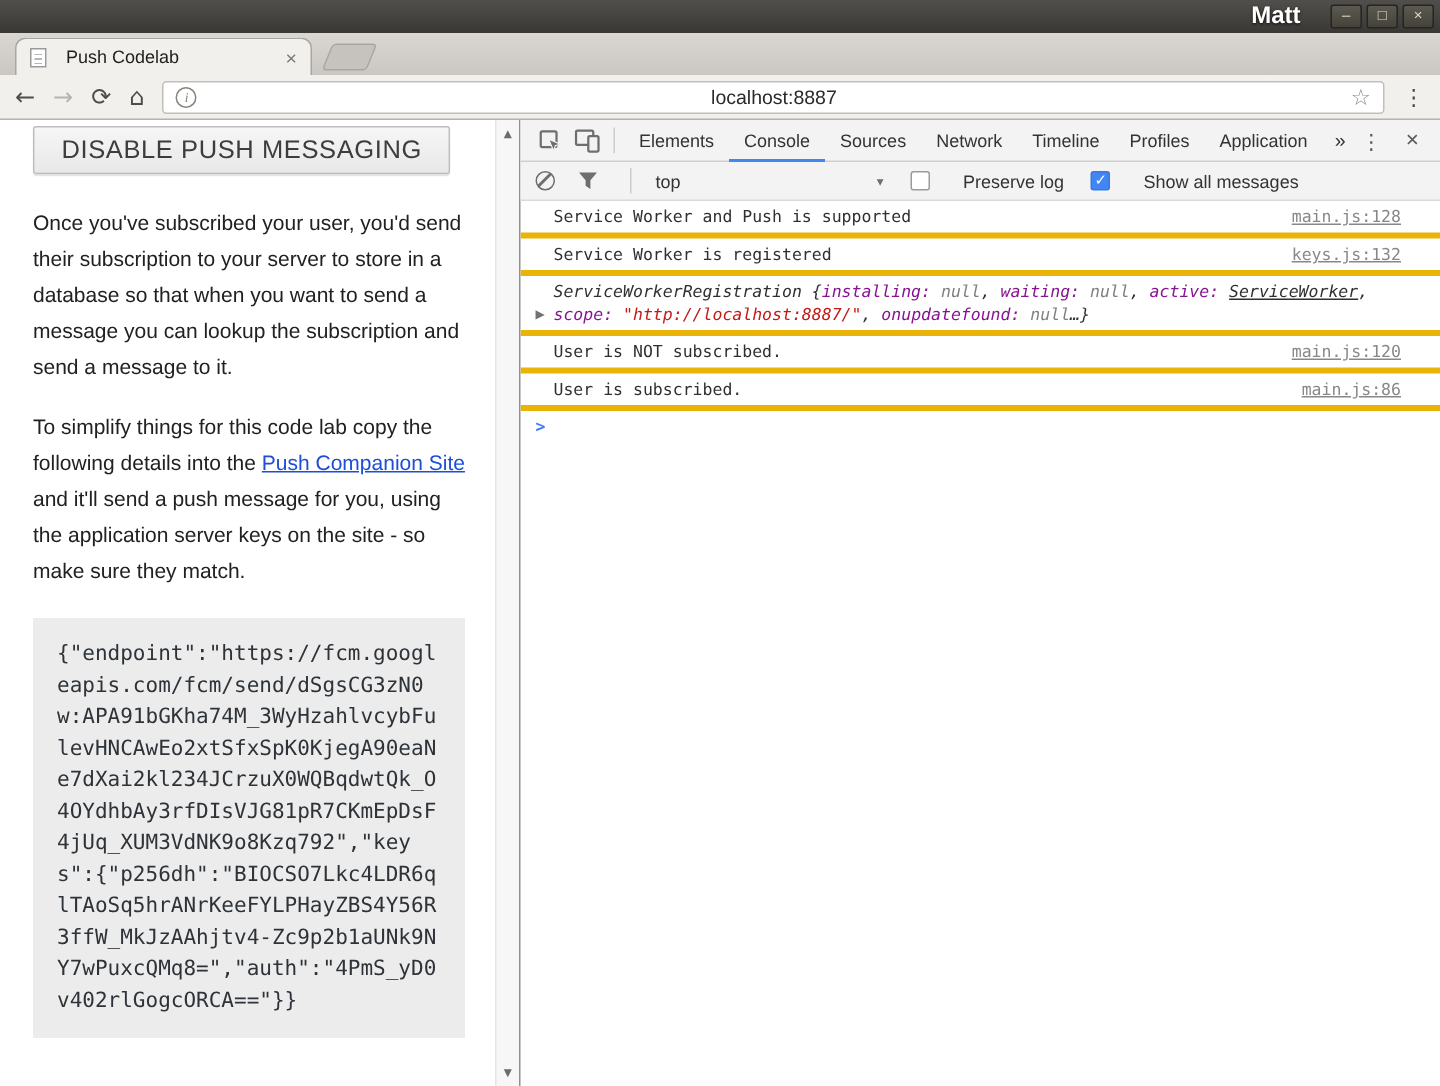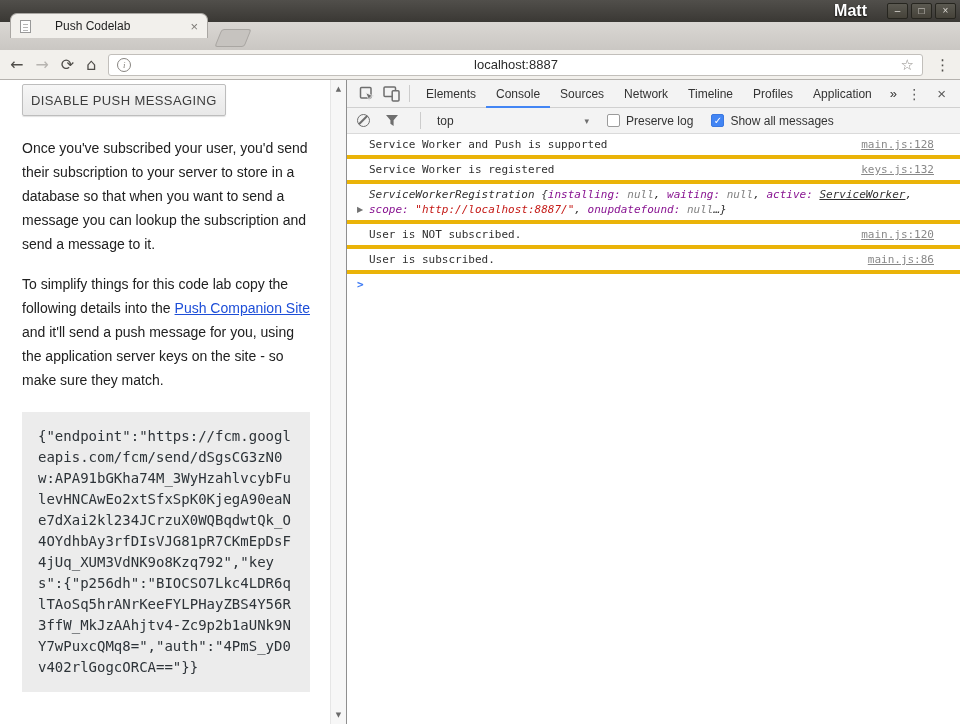--- a/index.html
+++ b/index.html
@@ -8,21 +8,21 @@
   .window { position:relative; width:960px; height:724px; background:#f2f0ec; overflow:hidden; }
 
   
   .titlebar { height:22px; background:linear-gradient(#514f4b,#3a3834); display:flex; align-items:center; }
   .tb-user { margin-left:auto; color:#fff; font-size:16px; font-weight:bold; text-shadow:0 1px 2px rgba(0,0,0,.85); }
   .winbtns { display:flex; gap:3px; margin:0 4px 0 20px; }
   .winbtn { width:21px; height:16px; background:linear-gradient(#5b5951,#454239); border:1px solid #26251f; border-radius:2px; color:#ddd9d3; font-size:10px; line-height:13px; text-align:center; cursor:default; }
 
   
   .tabstrip { height:28px; background:linear-gradient(#dad7d3,#cac7c3); position:relative; }
-  .tab { position:absolute; left:10px; bottom:12px; width:198px; height:25px; background:#f2f0ec; border:1px solid #a9a6a2; border-bottom:none; border-radius:7px 7px 0 0; display:flex; align-items:center; gap:24px; padding:0 9px; }
+  .tab { position:absolute; left:10px; bottom:0; width:198px; height:25px; background:#f2f0ec; border:1px solid #a9a6a2; border-bottom:none; border-radius:7px 7px 0 0; display:flex; align-items:center; gap:13px; padding:0 9px; }
   .favicon { width:11px; height:13px; background:#fff; border:1px solid #999; position:relative; flex:none; }
   .favicon::before { content:""; position:absolute; left:2px; right:2px; top:3px; height:7px;
       background:repeating-linear-gradient(#b5b5b5 0 1px, transparent 1px 3px); }
   .tab-title { font-size:12px; color:#1f1f1f; flex:1; white-space:nowrap; overflow:hidden; }
   .tab-close { color:#7e7b77; font-size:13px; line-height:13px; }
   .newtab { position:absolute; left:218px; bottom:3px; width:30px; height:18px; background:#c6c3bf; border:1px solid #a9a6a2; border-radius:3px; transform:skewX(-22deg); }
 
   
   .toolbar { height:30px; background:#f2f0ec; border-bottom:1px solid #b5b2ae; display:flex; align-items:center; padding:0 10px; gap:12px; }
   .navicon { font-family:"DejaVu Sans", sans-serif; font-size:16px; color:#4f4d49; line-height:1; }
@@ -33,23 +33,23 @@
   .url-text { font-size:13px; color:#2a2a2a; flex:1;text-align:center; }
   .star { font-family:"DejaVu Sans", sans-serif; color:#8f8c88; font-size:15px; }
   .menu-dots { color:#4f4d49; font-size:15px; letter-spacing:0; }
 
   
   .content { display:flex; height:644px; background:#fff; }
 
   
   .page { width:346px; position:relative; background:#fff; flex:none; }
   .page-inner { position:absolute; left:0; top:0; right:16px; bottom:0; padding:4px 20px 0 22px; overflow:hidden; }
-  .disable-btn { display:inline-block; height:32px; padding:0 8px; margin-bottom:20px;
+  .disable-btn { display:inline-block; height:32px; padding:0 18px; margin-bottom:20px;
       background:linear-gradient(#f6f6f6,#e8e8e8); border:1px solid #bdbdbd; border-radius:2px;
-      font-family:"Liberation Sans", sans-serif; font-size:13px; letter-spacing:.4px; color:#3d3d3d;
+      font-family:"Liberation Sans", sans-serif; font-size:17px; letter-spacing:.4px; color:#3d3d3d;
       box-shadow:0 1px 1px rgba(0,0,0,.12); }
   .para { font-size:14px; line-height:24px; color:#212121; margin-bottom:16px; }
   .pink-link { color:#1d4ed8; text-decoration:underline; cursor:pointer; }
   .codeblock { margin-top:20px; width:288px; background:#ececec; padding:14px 16px;
       font-family:"DejaVu Sans Mono", monospace; font-size:14px; line-height:21px; color:#2d3338;
       white-space:pre-wrap; word-break:break-all; }
   .page-scrollbar { position:absolute; right:0; top:0; width:16px; height:100%; background:#f7f7f7;
       border-left:1px solid #e6e6e6; display:flex; flex-direction:column; justify-content:space-between; align-items:center; }
   .scroll-arrow { font-family:"DejaVu Sans", sans-serif; font-size:7px; color:#6b6b6b; padding:5px 0; }
 
@@ -63,21 +63,21 @@
   .dt-more { font-size:13px; color:#333; padding:0 8px; }
   .dt-right { margin-left:auto; display:flex; align-items:center; gap:16px; padding-right:10px; }
   .dt-menu { color:#5a5a5a; font-size:14px; }
   .dt-close { color:#5a5a5a; font-size:15px; }
 
   .dt-consolebar { height:26px; background:#f3f3f3; border-bottom:1px solid #dadada; display:flex; align-items:center; padding:0 10px; gap:10px; flex:none; }
   .clear-icon { width:13px; height:13px; border:1.5px solid #6e6e6e; border-radius:50%; position:relative; flex:none; }
   .clear-icon::after { content:""; position:absolute; left:-1px; top:4.3px; width:12px; height:1.6px; background:#6e6e6e; transform:rotate(-45deg); }
   .ctx { display:flex; align-items:center; justify-content:space-between; width:152px; font-size:12px; color:#333; }
   .ctx-arrow { color:#6e6e6e; font-size:9px; }
-  .cb-group { display:flex; align-items:center; gap:6px; margin-left:8px; }
+  .cb-group { display:flex; align-items:center; gap:22px; margin-left:8px; }
   .cb { width:13px; height:13px; border:1px solid #9b9b9b; border-radius:2px; background:#fff; flex:none;
       font-size:10px; line-height:12px; text-align:center; color:transparent; }
   .cb.checked { background:#4285f4; border-color:#3b78e0; color:#fff; }
   .cb-label { font-size:12px; color:#333; white-space:nowrap; }
 
   .dt-console { flex:1; overflow:hidden; font-family:"DejaVu Sans Mono", monospace; font-size:11px; color:#303030; }
   .c-row { display:flex; align-items:flex-end; border-bottom:4px solid #eab308; padding:3px 26px 3px 22px; line-height:15px; }
   .c-row.has-gutter { padding-left:10px; }
   .c-gutter { width:12px; flex:none; color:#727272; font-size:8px; line-height:15px; font-family:"DejaVu Sans", sans-serif; }
   .c-text { flex:1; min-width:0; word-break:break-word; }

